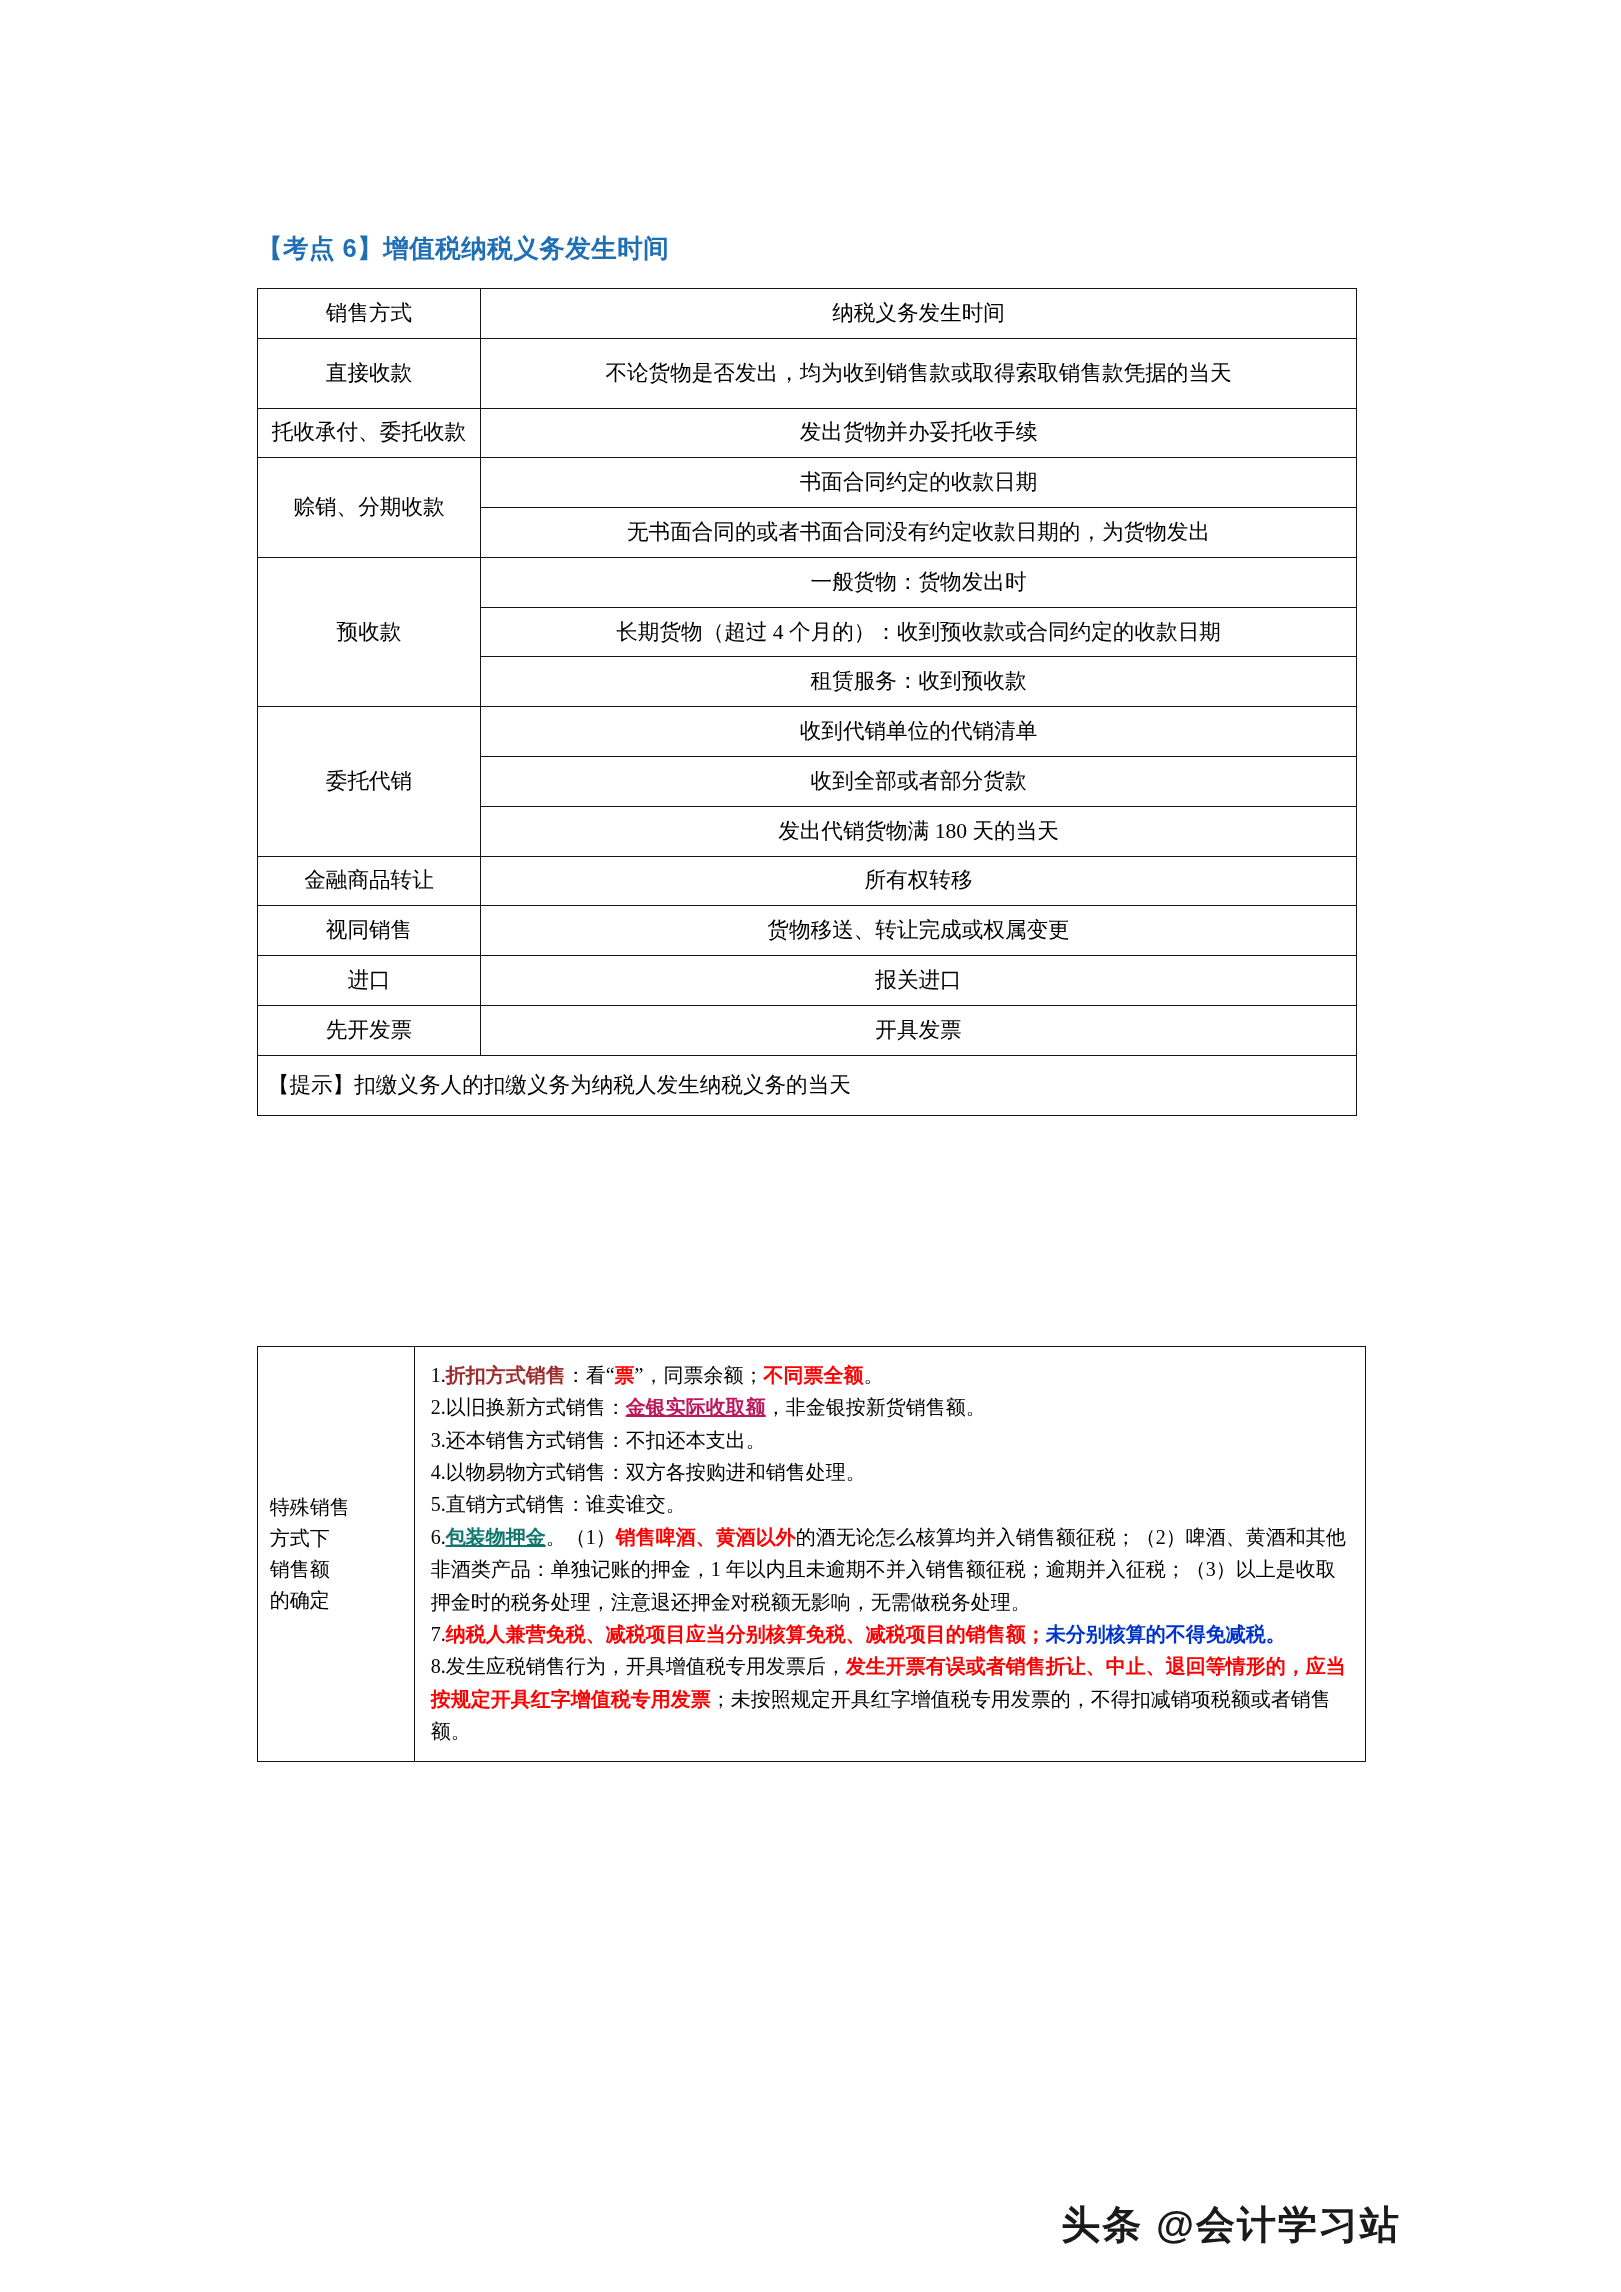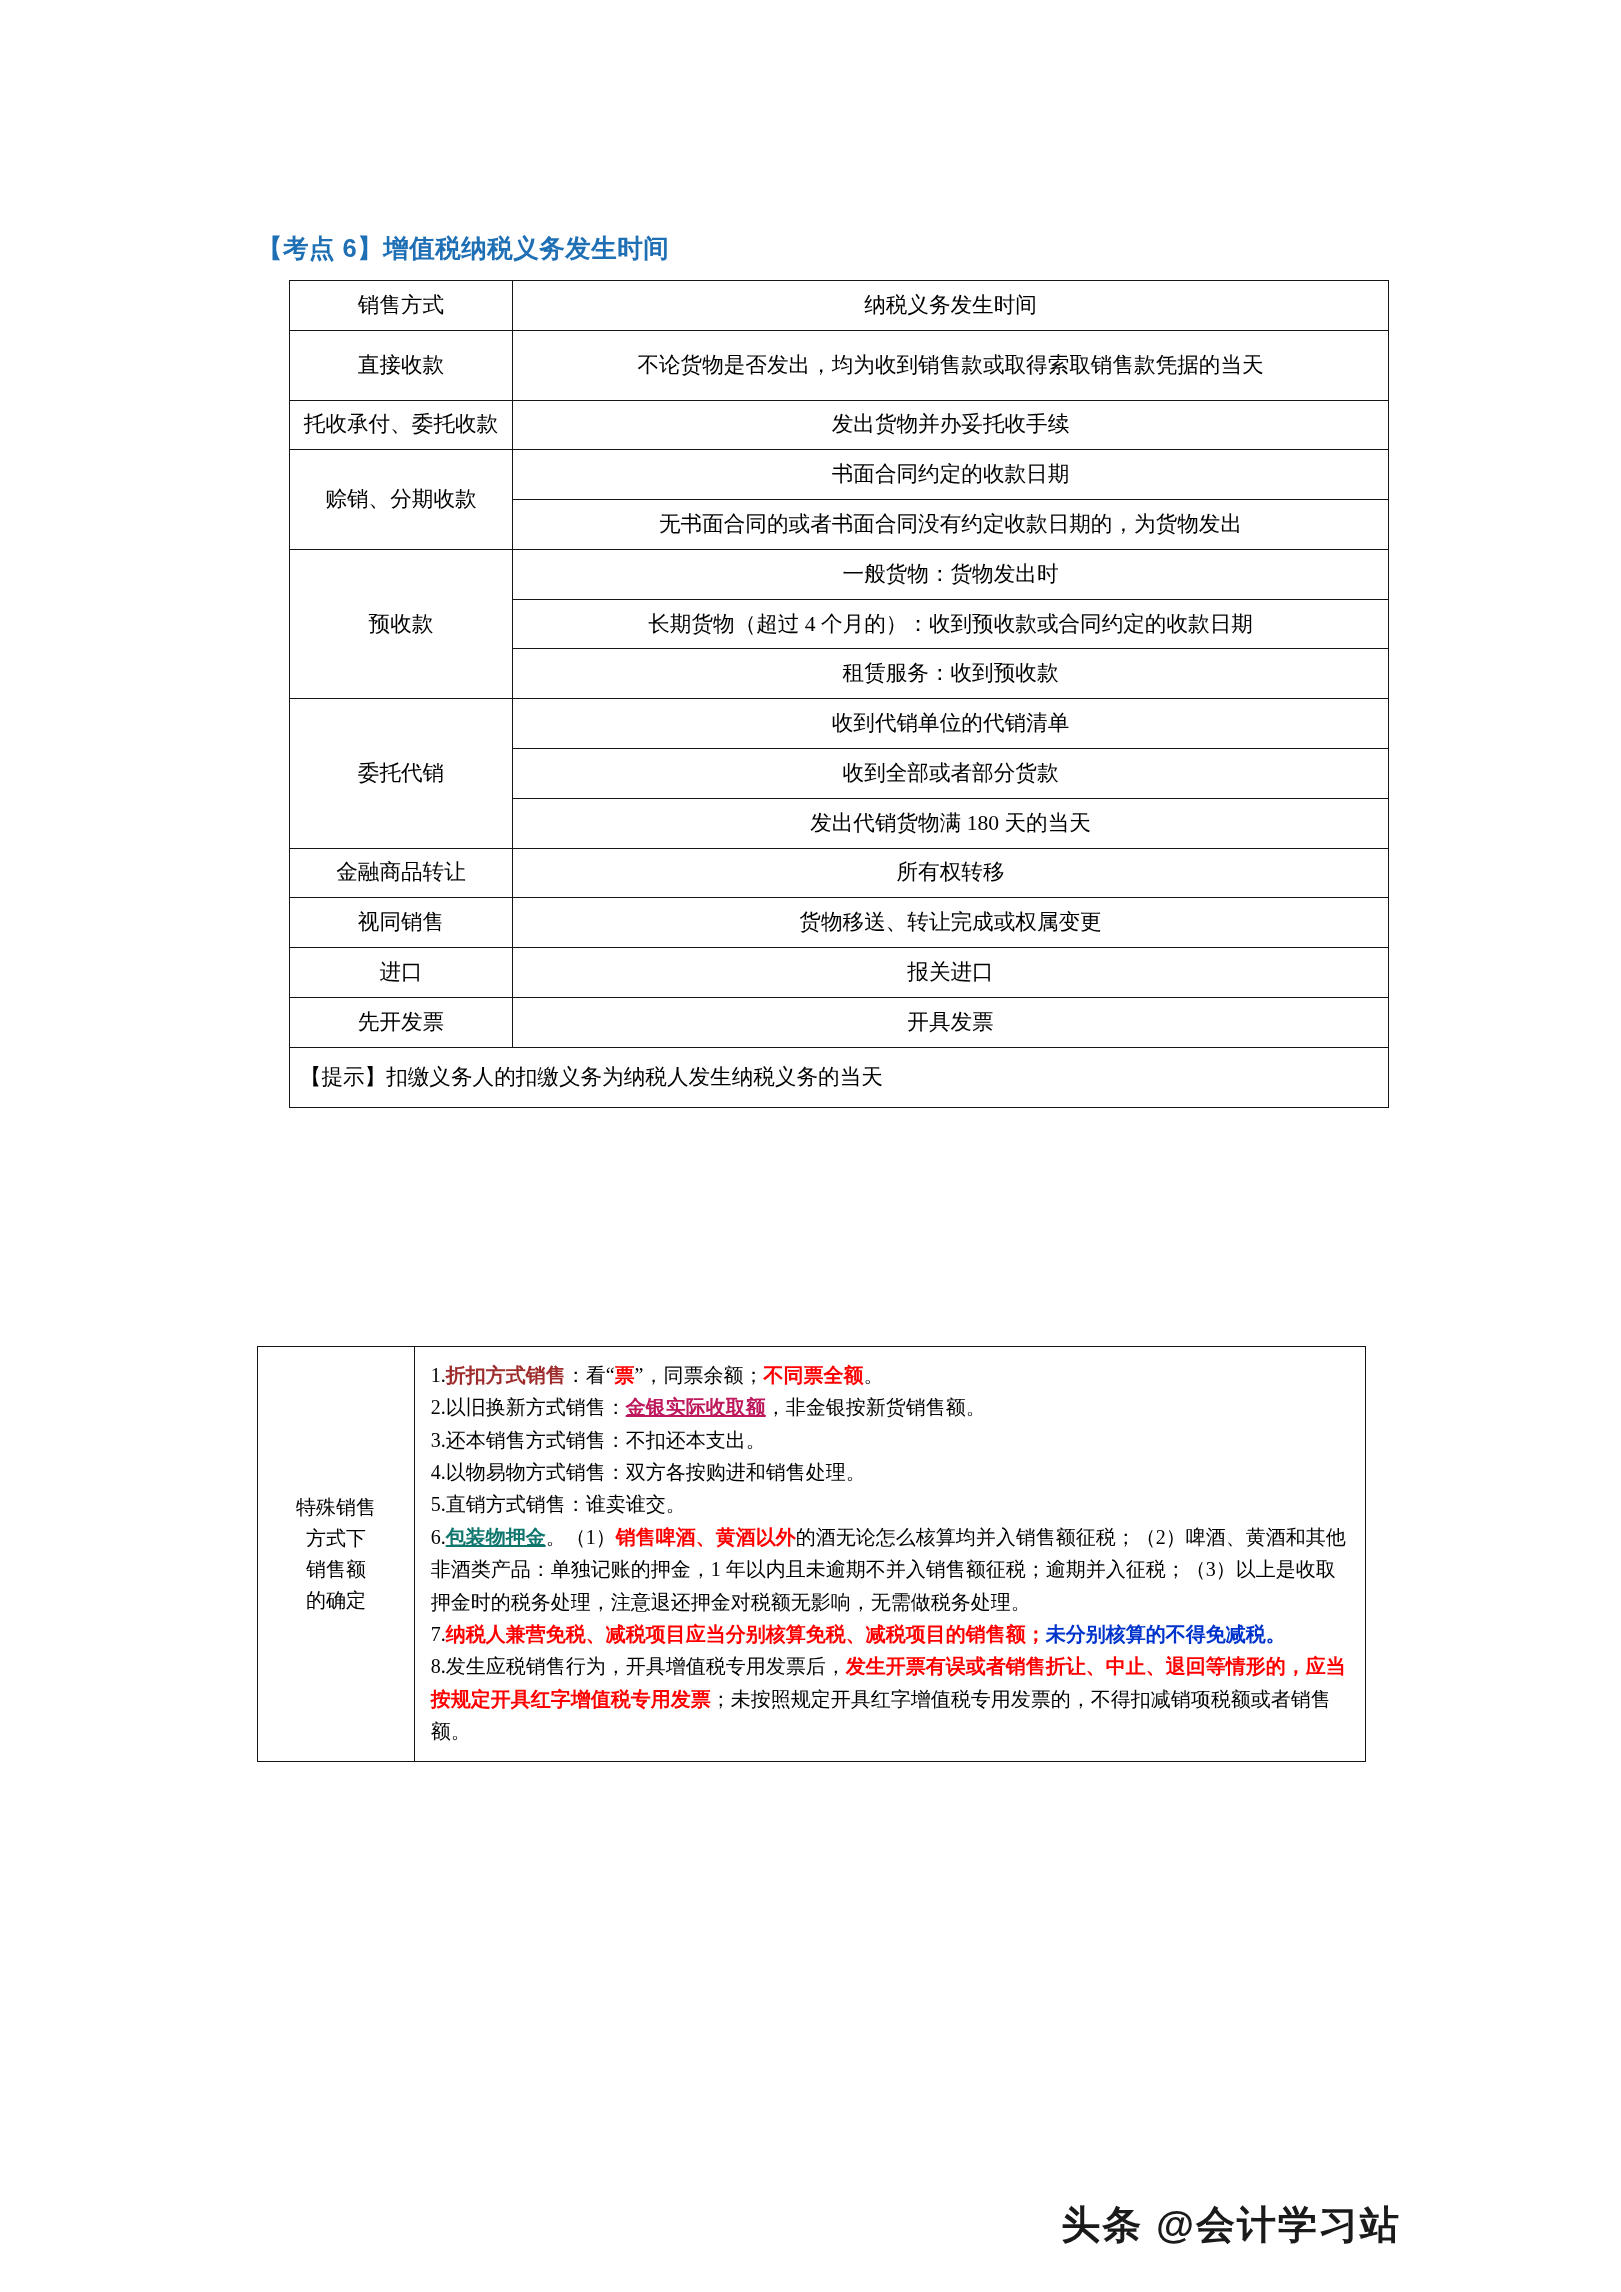--- a/index.html
+++ b/index.html
@@ -48,23 +48,22 @@
     padding: 5.9px 7.8px;
     vertical-align: middle;
     font-family: "Liberation Serif", "DejaVu Serif", serif;
   }
   td.ctr { text-align: center; }
   td.lft { text-align: center; }
 
   
   #table1 {
     left: 257px;
-    top: 280px;
+    top: 288px;
     width: 1100px;
-    margin-left: 32px;
   }
   #table1 td { height: 37px; }
   #table1 td.tall { height: 57px; }
   #table1 .hintcell {
     text-align: left;
     height: 47px;
     padding-left: 9.8px;
   }
 
   
@@ -72,21 +71,20 @@
     left: 257px;
     top: 1346px;
     width: 1108px;
   }
   #table2 td {
     padding: 9.8px 11.8px;
     font-size: 20px;
   }
   #table2 td.labelcell {
     width: 157px;
-    text-align: center;
     line-height: 1.55;
   }
   #table2 td.bodycell {
     text-align: left;
     line-height: 1.62;
     padding: 11.8px 13.7px 13.7px 15.7px;
   }
   .line { display: block; text-indent: 0; }
 
   

